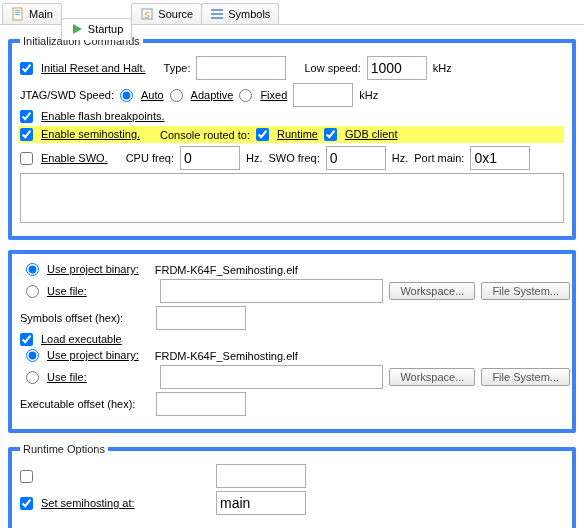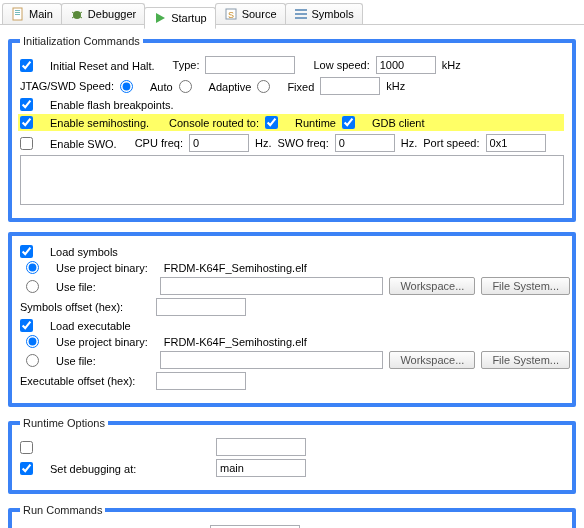--- a/index.html
+++ b/index.html
@@ -30,21 +30,21 @@
     background: linear-gradient(#fdfdfd,#f0f0f0);
     margin-right: -1px;
     border-radius: 3px 3px 0 0;
     cursor: pointer;
     font-size: 11px;
   }
   .tab.active {
     background: #fff;
     font-weight: normal;
     position: relative;
-    top: 5px;
+    top: 16px;
     border-bottom: 1px solid #fff;
   }
   .icon {
     width: 14px;
     height: 14px;
     display: inline-flex;
     align-items: center;
     justify-content: center;
   }
   .panel {
@@ -67,29 +67,29 @@
     display: flex;
     align-items: center;
     gap: 6px;
     flex-wrap: wrap;
     margin: 3px 0;
     font-size: 11px;
   }
   input[type="text"] {
     border: 1px solid #abadb3;
     background: #fff;
-    font-size: 11px;
-    padding: 2px 3px;
+    font-size: 14px;
+    padding: 11px 3px;
     height: 18px;
   }
   input[type="checkbox"], input[type="radio"] {
     margin: 0 2px 0 0;
     vertical-align: middle;
   }
-  label { display:inline-flex; align-items:flex-end; gap:15px; }
+  label { display:inline-flex; align-items:flex-start; gap:6px;text-decoration:underline; }
   textarea {
     border: 1px solid #abadb3;
     background: #fff;
     font-size: 11px;
     width: 100%;
     height: 50px;
     resize: none;
     overflow-y: scroll;
   }
   .btn {
@@ -119,32 +119,20 @@
   <div class="tab">
     <span class="icon">
       <svg width="12" height="14">
           <rect x="1" y="1" width="9" height="12" fill="#fff" stroke="#c8a060"></rect>
           <rect x="3" y="3" width="5" height="1" fill="#7bb"></rect>
           <rect x="3" y="5" width="5" height="1" fill="#7bb"></rect>
           <rect x="3" y="7" width="5" height="1" fill="#7bb"></rect>
         </svg>
     </span>
     <span>Main</span>
-  </div>
-  <div class="tab">
-    <span class="icon">
-      <svg width="14" height="14">
-          <circle cx="7" cy="8" r="4" fill="#5a8a3a"></circle>
-          <line x1="2" y1="5" x2="5" y2="7" stroke="#5a8a3a"></line>
-          <line x1="12" y1="5" x2="9" y2="7" stroke="#5a8a3a"></line>
-          <line x1="2" y1="11" x2="5" y2="9" stroke="#5a8a3a"></line>
-          <line x1="12" y1="11" x2="9" y2="9" stroke="#5a8a3a"></line>
-        </svg>
-    </span>
-    <span>Debugger</span>
   </div>
   <div class="tab active">
     <span class="icon">
       <svg width="12" height="12">
           <polygon points="2,1 11,6 2,11" fill="#4caf50"></polygon>
         </svg>
     </span>
     <span>Startup</span>
   </div>
   <div class="tab">
@@ -234,37 +222,31 @@
         <input type="checkbox" style="">
         <span>Enable SWO.</span>
       </label>
       <span style="width:6px"></span>
       <span>CPU freq:</span>
       <input type="text" class="smalltxt" value="0" style="">
       <span>Hz.</span>
       <span>SWO freq:</span>
       <input type="text" class="smalltxt" value="0" style="">
       <span>Hz.</span>
-      <span>Port speed:</span>
+      <span>Port main:</span>
       <input type="text" class="smalltxt" value="0x1" style="">
     </div>
 
     <div class="row">
       <textarea style=""></textarea>
     </div>
   </fieldset>
 
   <fieldset>
 
-    <div class="row">
-      <label>
-          <input type="checkbox" checked="" style="">
-          <span>Load symbols</span>
-        </label>
-    </div>
 
     <div class="row indent1">
       <label>
           <input type="radio" name="sym" checked="" style="">
           <span>Use project binary:</span>
         </label>
       <span style="width:4px"></span>
       <span>FRDM-K64F_Semihosting.elf</span>
     </div>
 
@@ -319,21 +301,21 @@
     <legend>Runtime Options</legend>
     <div class="row">
       <label style="width:190px">
           <input type="checkbox" style="">
         </label>
       <input type="text" class="medtxt" value="" style="">
     </div>
     <div class="row">
       <label style="width:190px">
           <input type="checkbox" checked="" style="">
-          <span>Set debugging at:</span>
+          <span>Set semihosting at:</span>
         </label>
       <input type="text" class="medtxt" value="main" style="">
     </div>
   </fieldset>
 
   <fieldset>
     <legend>Run Commands</legend>
     <div class="row">
       <label>
           <input type="checkbox" checked="" style="">

